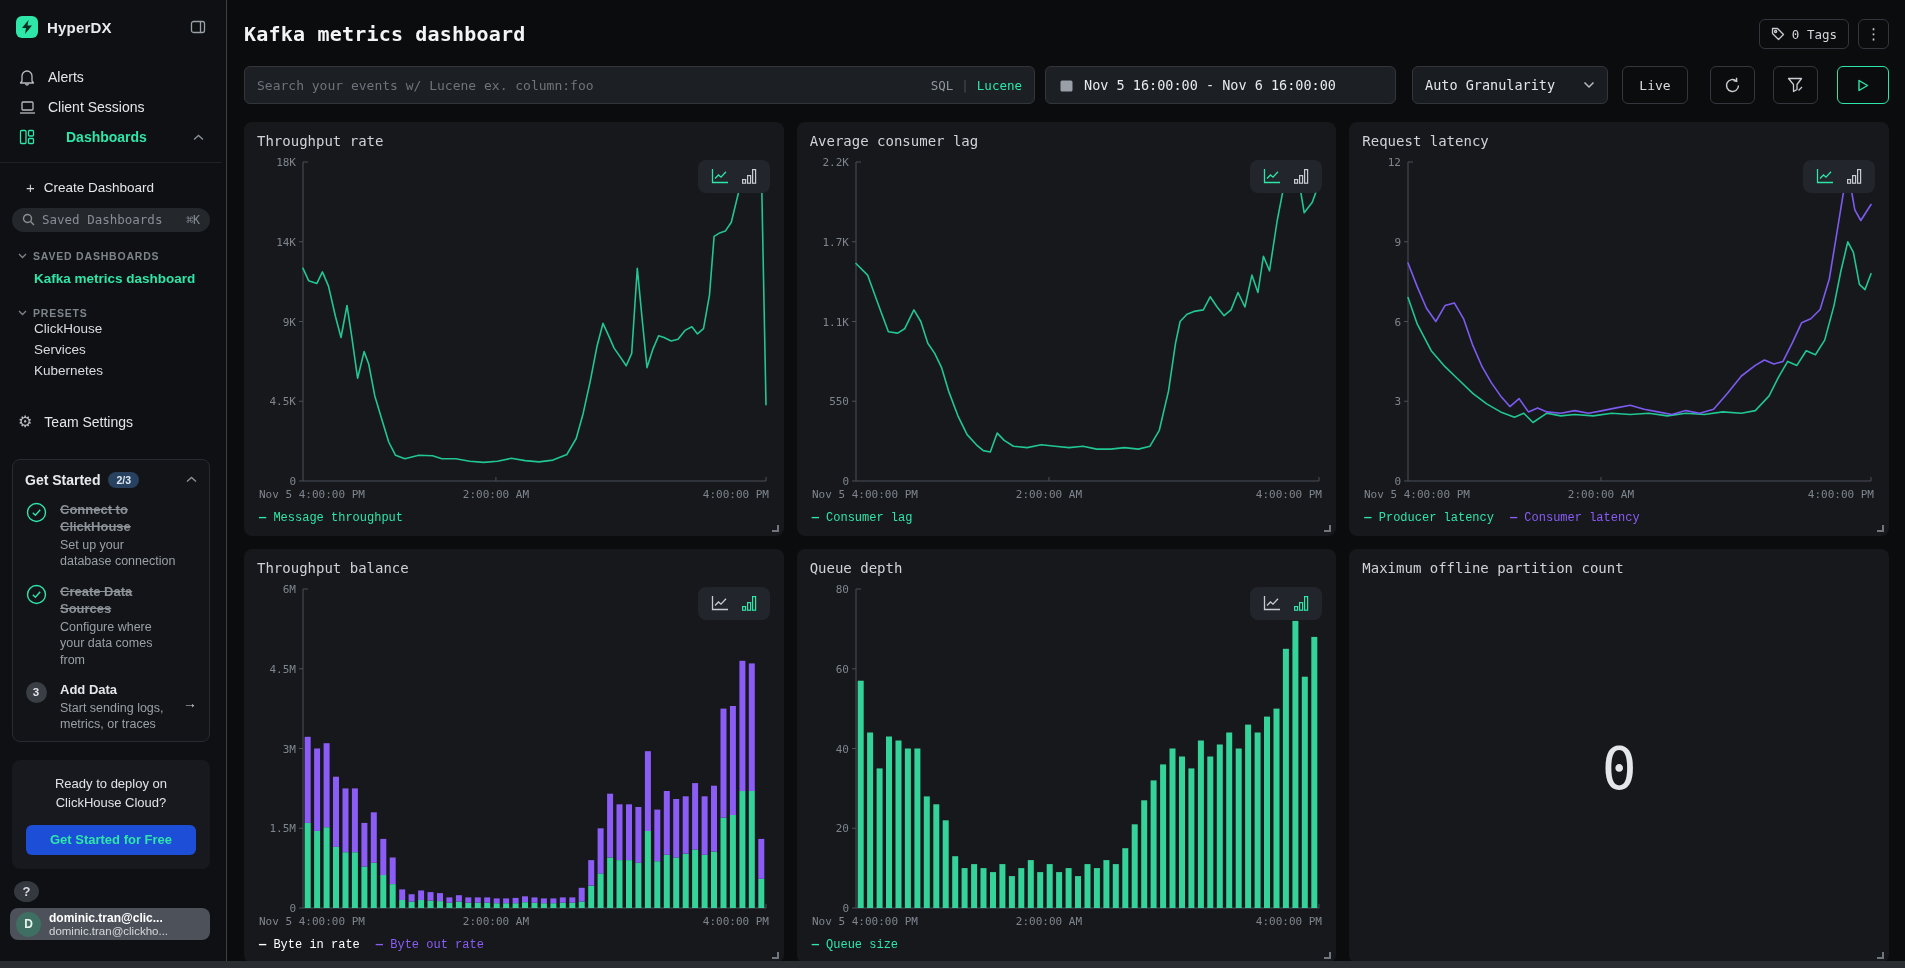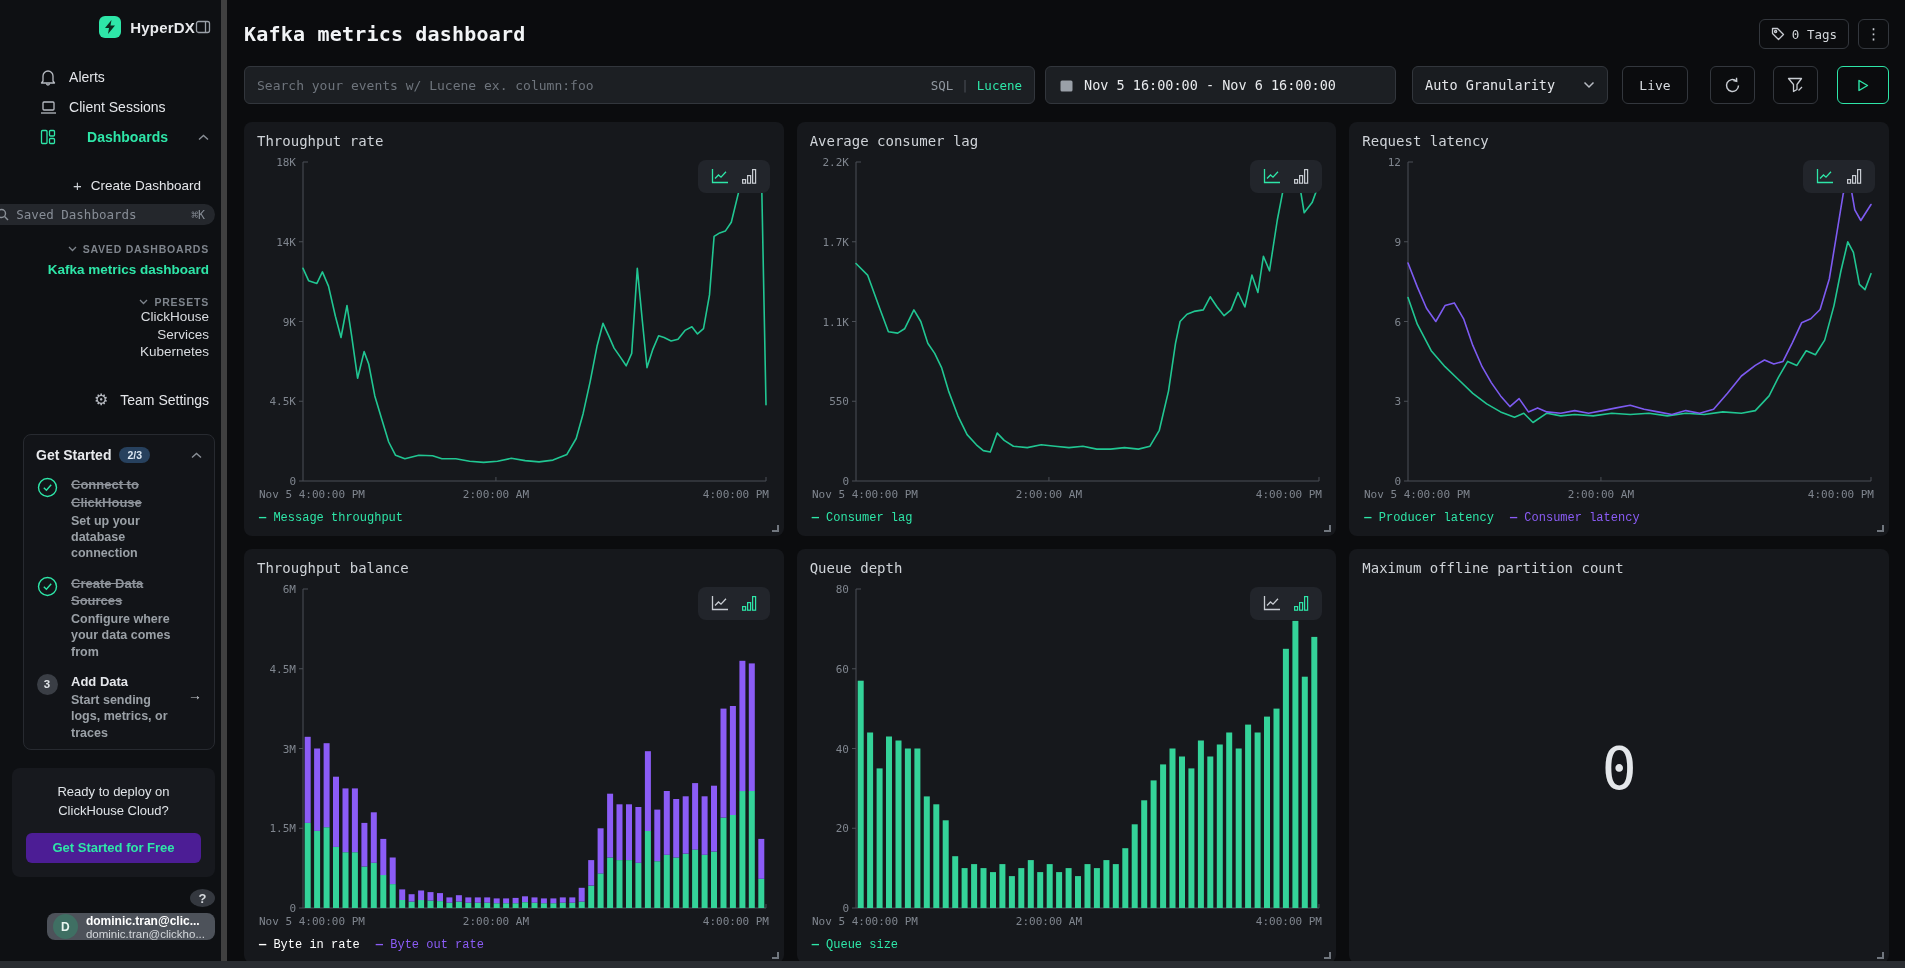--- a/index.html
+++ b/index.html
@@ -7,22 +7,22 @@
   body {
     background:#0b0c0e; color:#e8eaed;
     font-family:"Liberation Sans", sans-serif; font-size:14px;
   }
   .mono { font-family:"DejaVu Sans Mono","Liberation Mono",monospace; }
 
   
   .app { display:flex; width:1905px; height:968px; }
   .sidebar {
     width:227px; min-width:227px; height:100%; background:#0e1013;
-    border-right:6px solid #404040; display:flex; flex-direction:column;
-    padding:16px 6px 0 12px; overflow:hidden;align-items:flex-end;
+    border-right:1px solid #404040; display:flex; flex-direction:column;
+    padding:16px 16px 0 12px; overflow:hidden;
   }
   .main { flex:1; padding:14px 16px 0 17px; overflow:hidden; }
 
   
   .logo-row { display:flex; align-items:center; padding:0 4px; }
   .logo-mark { width:22px; height:22px; border-radius:6px; background:#2ee6a8;
     display:flex; align-items:center; justify-content:center; }
   .logo-mark svg { display:block; }
   .logo-text { font-weight:700; font-size:15px; margin-left:9px; letter-spacing:.2px; }
   .collapse-btn { margin-left:auto; color:#9aa0a8; cursor:pointer; display:flex; }
@@ -64,27 +64,27 @@
   .gs-title { font-weight:700; font-size:14px; }
   .gs-badge { background:#27415e; color:#dce7f2; font-size:10.5px; font-weight:700;
     border-radius:9px; padding:2px 8px; }
   .gs-chev { margin-left:auto; color:#8a9097; display:flex; cursor:pointer; }
   .gs-step { display:flex; gap:13px; margin-top:13px; cursor:pointer; }
   .gs-ic { width:22px; min-width:22px; display:flex; justify-content:center; padding-top:1px; }
   .step-num { width:21px; height:21px; border-radius:50%; background:#3a3e45; color:#dfe3e7;
     font-size:11.5px; font-weight:700; display:flex; align-items:center; justify-content:center; }
   .gs-tt { font-size:13px; font-weight:700; color:#e4e6ea; line-height:1.25; }
   .gs-tt.done { color:#8d9299; text-decoration:line-through; }
-  .gs-sub { font-size:12.5px; color:#9aa0a6; line-height:1.3; margin-top:2px;font-weight:bold; }
+  .gs-sub { font-size:12.5px; color:#9aa0a6; line-height:1.3; margin-top:2px; }
   .gs-arrow { margin-left:auto; color:#c7cbd0; font-size:14px; padding-top:14px; }
 
   .deploy-card { margin-top:18px; background:#17191e; border-radius:8px; padding:14px 14px 14px; }
   .deploy-text { text-align:center; font-size:13px; color:#dfe3e7; line-height:1.5; }
   .deploy-btn { margin-top:12px; width:100%; height:30px; border:none; border-radius:6px;
-    background:#4c1d95; color:#2ee6a8; font-weight:700; font-size:13px; cursor:pointer;
+    background:#1d4ed8; color:#2ee6a8; font-weight:700; font-size:13px; cursor:pointer;
     font-family:"Liberation Sans",sans-serif; }
 
   .help-btn { margin-top:12px; width:25px; height:25px; border-radius:50%; background:#34383f;
     color:#d6dade; display:flex; align-items:center; justify-content:center; font-size:13px;
     font-weight:700; cursor:pointer; margin-left:2px; }
 
   .user-chip { margin:6px 0 28px -2px; background:#4d525a; border-radius:8px; height:37px;
     display:flex; align-items:center; gap:8px; padding:0 10px 0 6px; cursor:pointer; }
   .avatar { width:25px; height:25px; min-width:25px; border-radius:50%; background:#3f6f63;
     color:#e8f5ef; font-size:12px; font-weight:700; display:flex; align-items:center; justify-content:center; }

